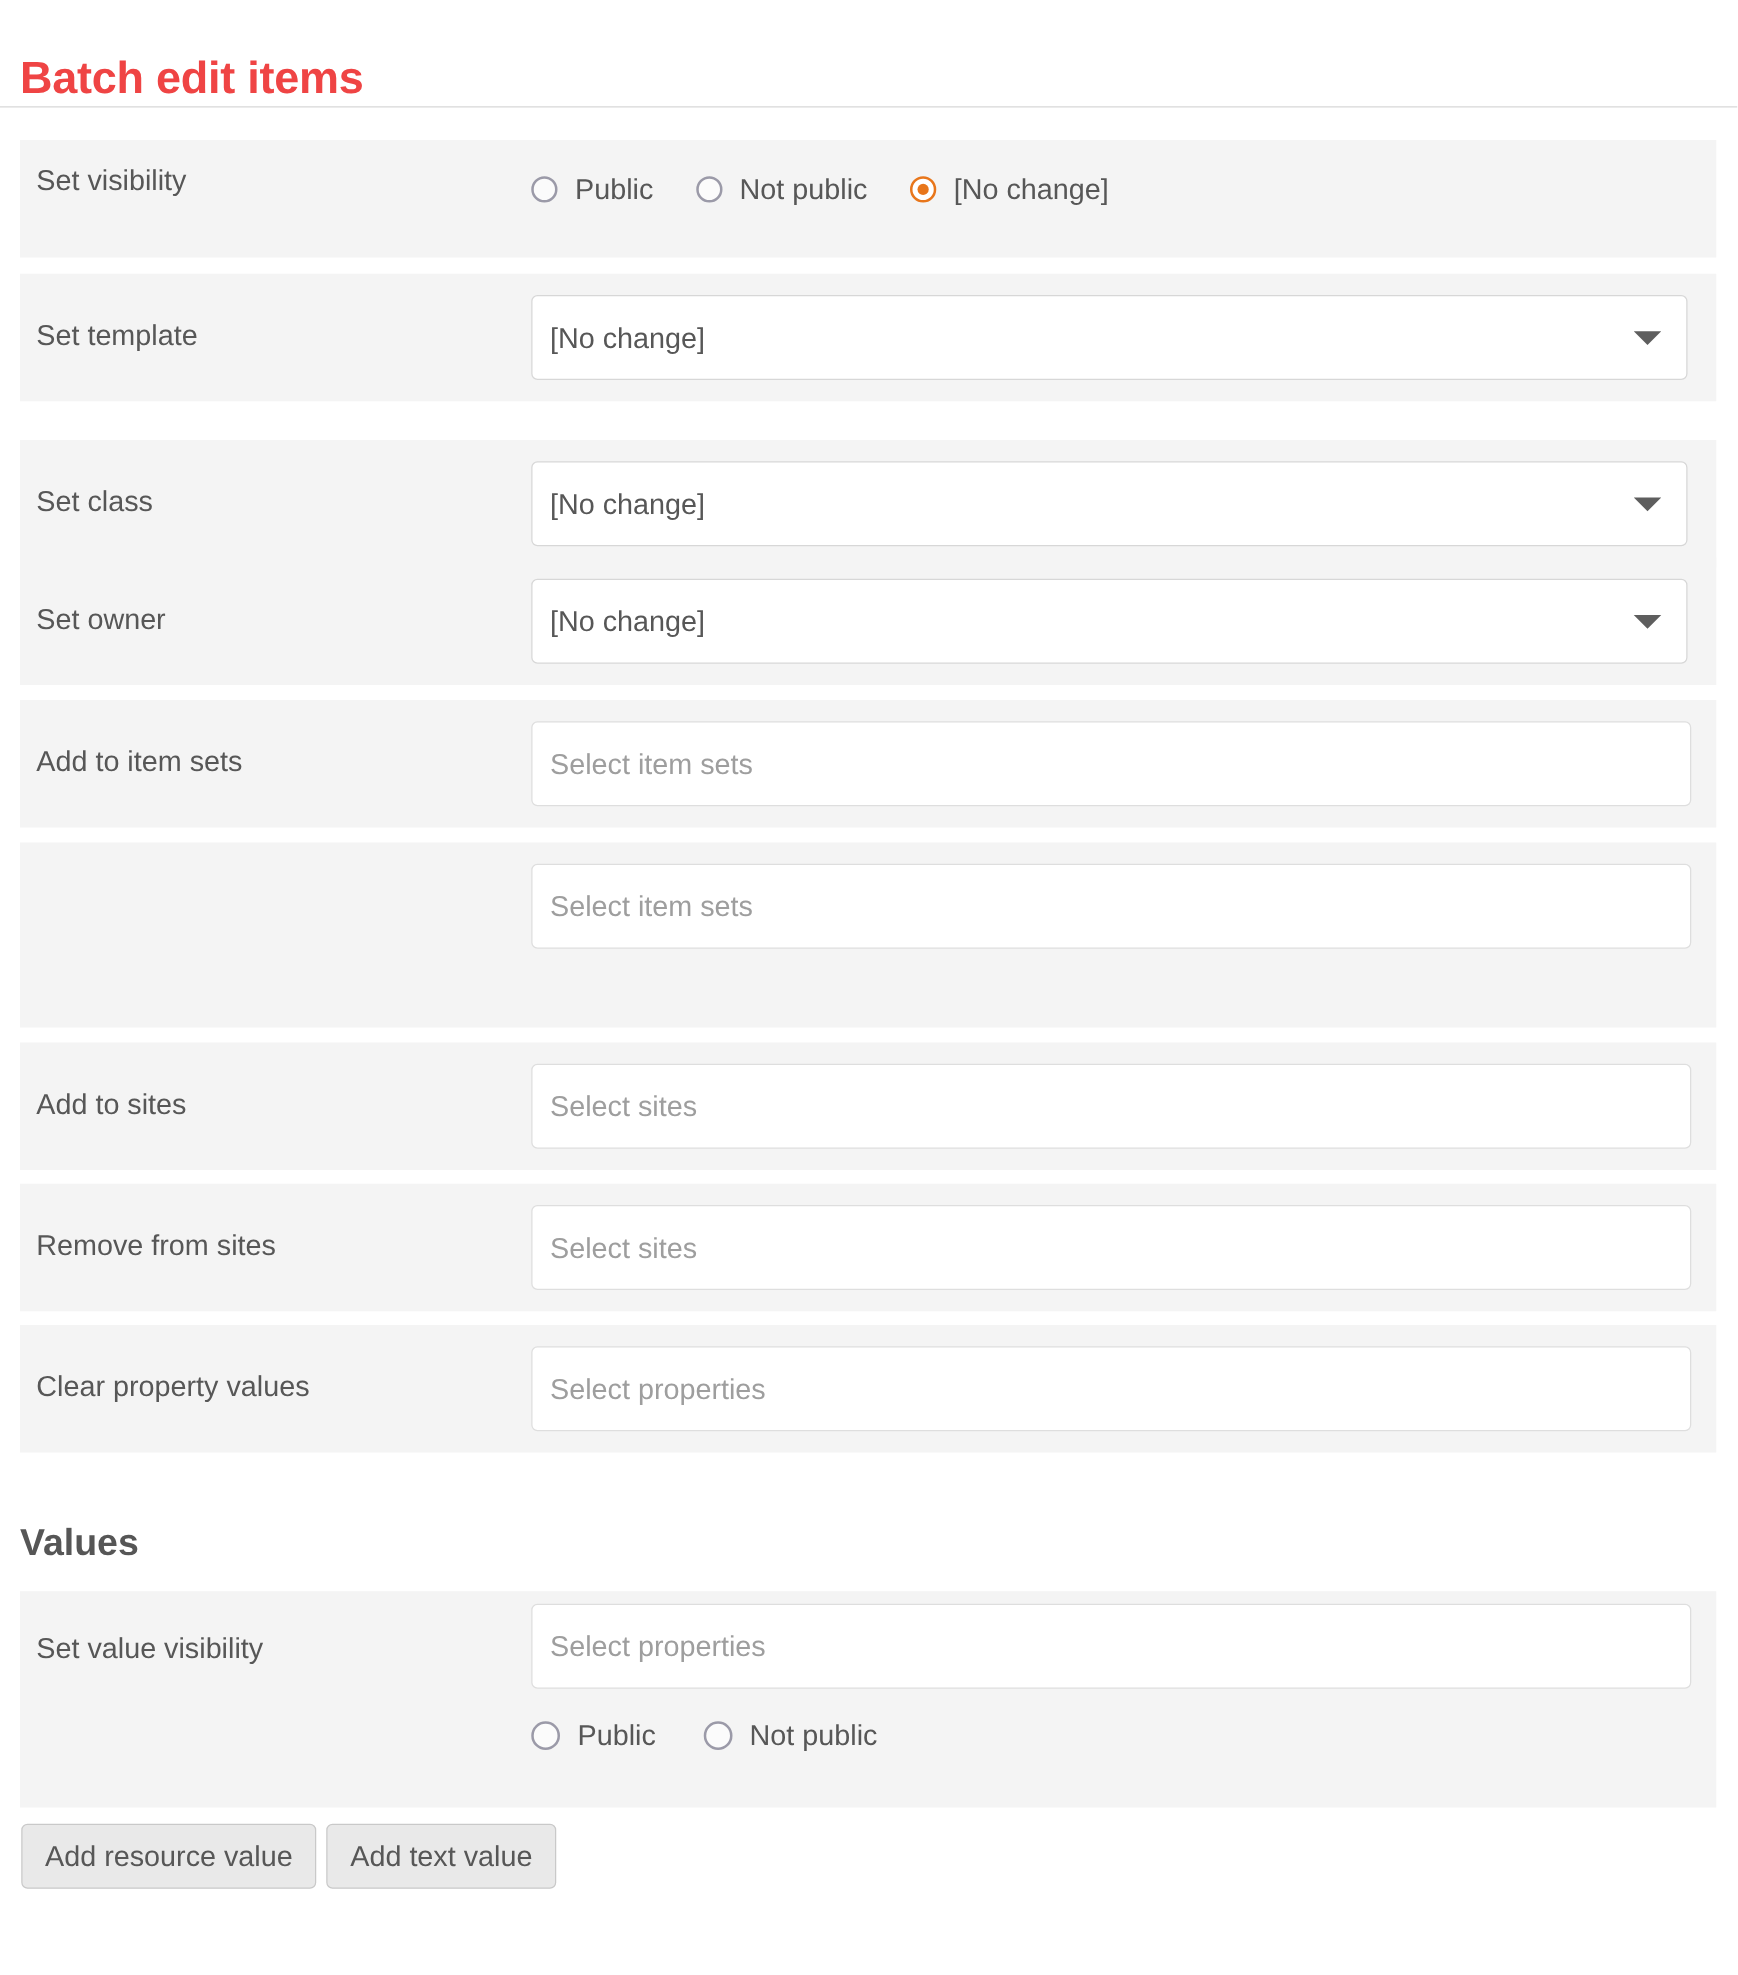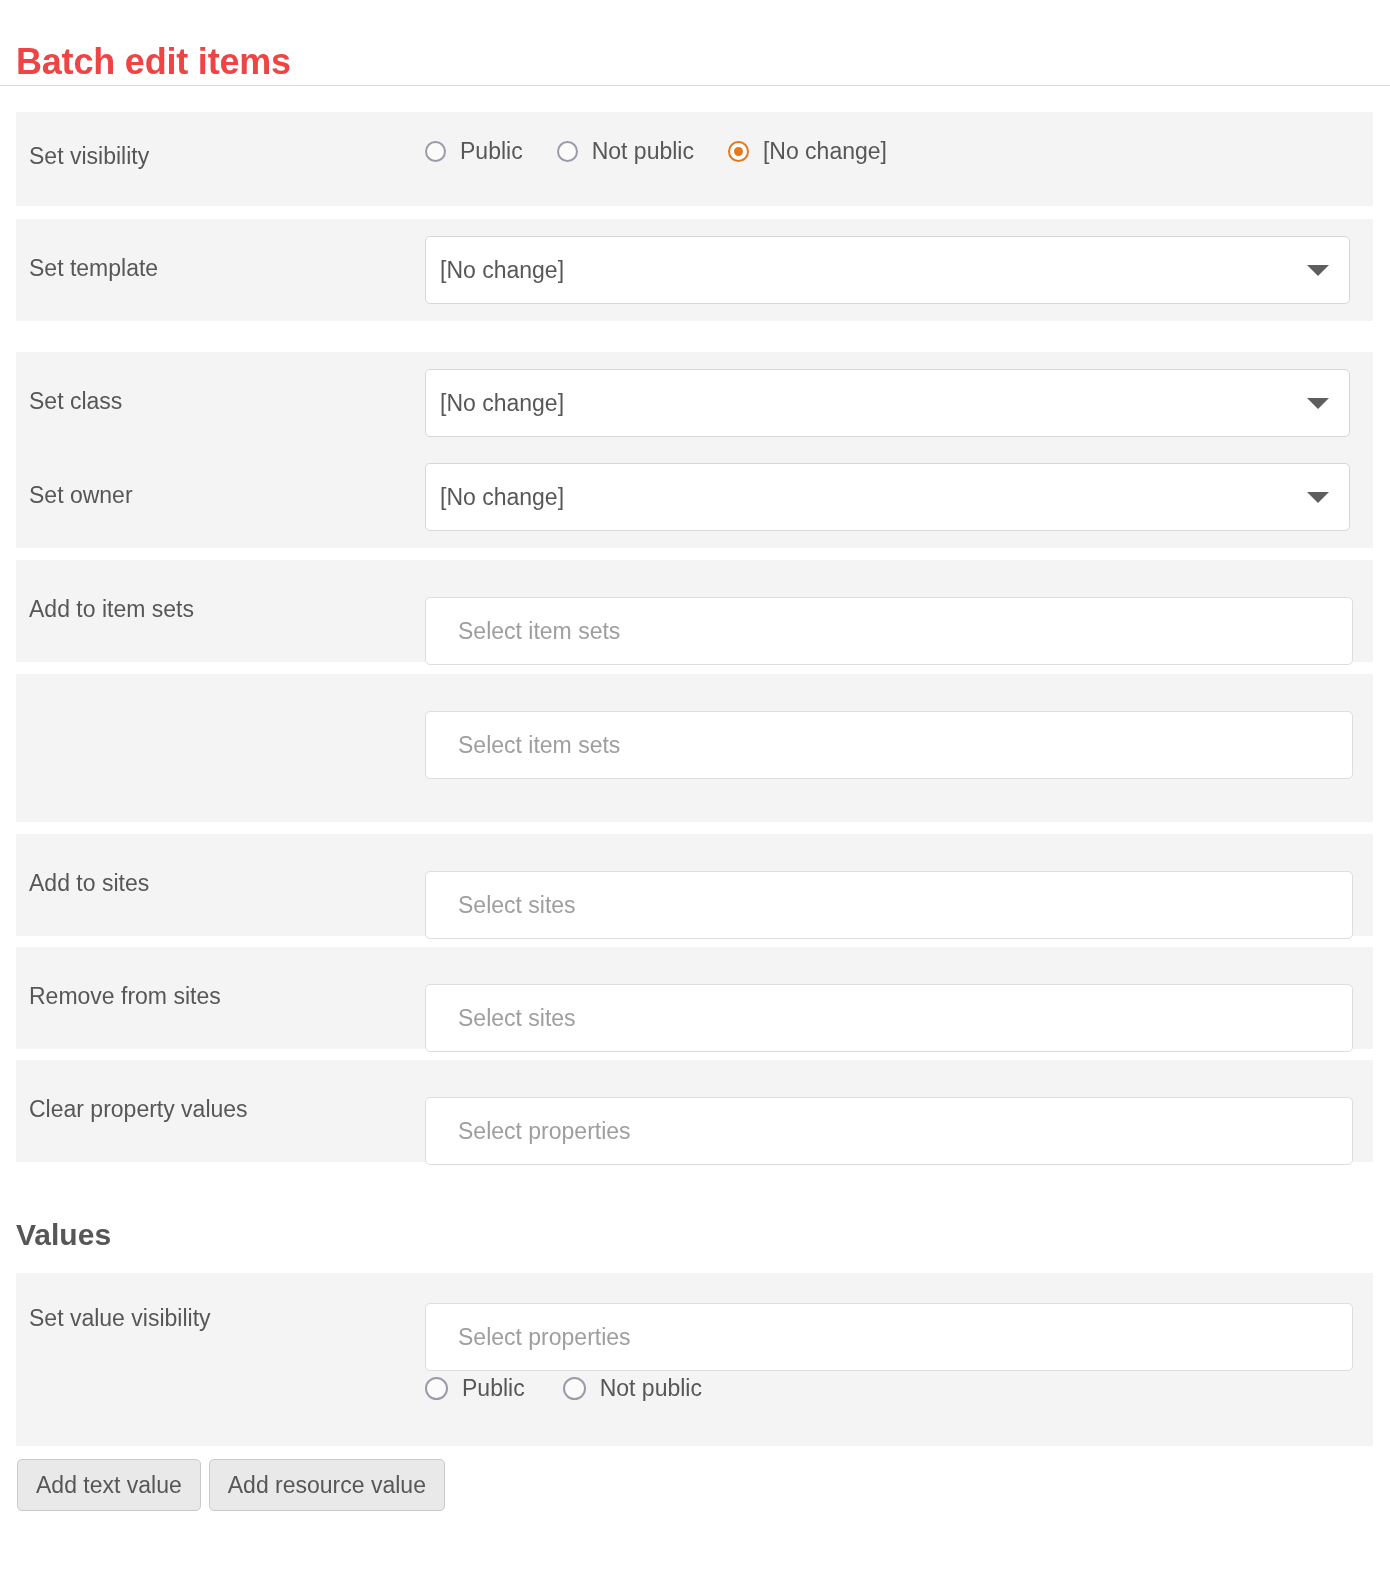--- a/index.html
+++ b/index.html
@@ -143,23 +143,22 @@
   .txt {
     width: 928px;
     height: 68px;
     background: #ffffff;
     border: 1px solid #dedede;
     border-radius: 5px;
     box-sizing: border-box;
     font-family: "Liberation Sans", sans-serif;
     font-size: 23px;
     color: #6d28d9;
-    padding: 0 32px;
+    padding: 0 14px;
     outline: none;
-    margin-top: 20px;
   }
   .txt::placeholder {
     color: #9e9e9e;
     opacity: 1;
   }
 
   
   .section-heading {
     position: absolute;
     left: 16px;
@@ -197,21 +196,21 @@
   #row-template     { top: 219px;  height: 102px; }
   #row-class        { top: 352px;  height: 102px; }
   #row-owner        { top: 446px;  height: 102px; }
   #row-add-sets     { top: 560px;  height: 102px; }
   #row-remove-sets  { top: 674px;  height: 148px; }
   #row-add-sites    { top: 834px;  height: 102px; }
   #row-remove-sites { top: 947px;  height: 102px; }
   #row-clear-props  { top: 1060px; height: 102px; }
   #row-value-vis    { top: 1273px; height: 173px; }
 
-  #row-visibility   .field-label { top: 27px; }
+  #row-visibility   .field-label { top: 15px; }
   #row-template     .field-label { top: 32px; }
   #row-class        .field-label { top: 32px; }
   #row-owner        .field-label { top: 32px; }
   #row-add-sets     .field-label { top: 32px; }
   #row-remove-sets  .field-label { top: 30px; }
   #row-add-sites    .field-label { top: 32px; }
   #row-remove-sites .field-label { top: 32px; }
   #row-clear-props  .field-label { top: 32px; }
   #row-value-vis    .field-label { top: 28px; }
 
@@ -343,17 +342,17 @@
         <span class="radio-label">Public</span>
       </label>
       <label class="radio-opt">
         <span class="radio-dot"></span>
         <span class="radio-label">Not public</span>
       </label>
     </div>
   </div>
 
   <div class="btn-row">
+    <button class="btn">Add resource value</button>
     <button class="btn">Add text value</button>
-    <button class="btn">Add resource value</button>
   </div>
 
 </div>
 
 </body></html>

